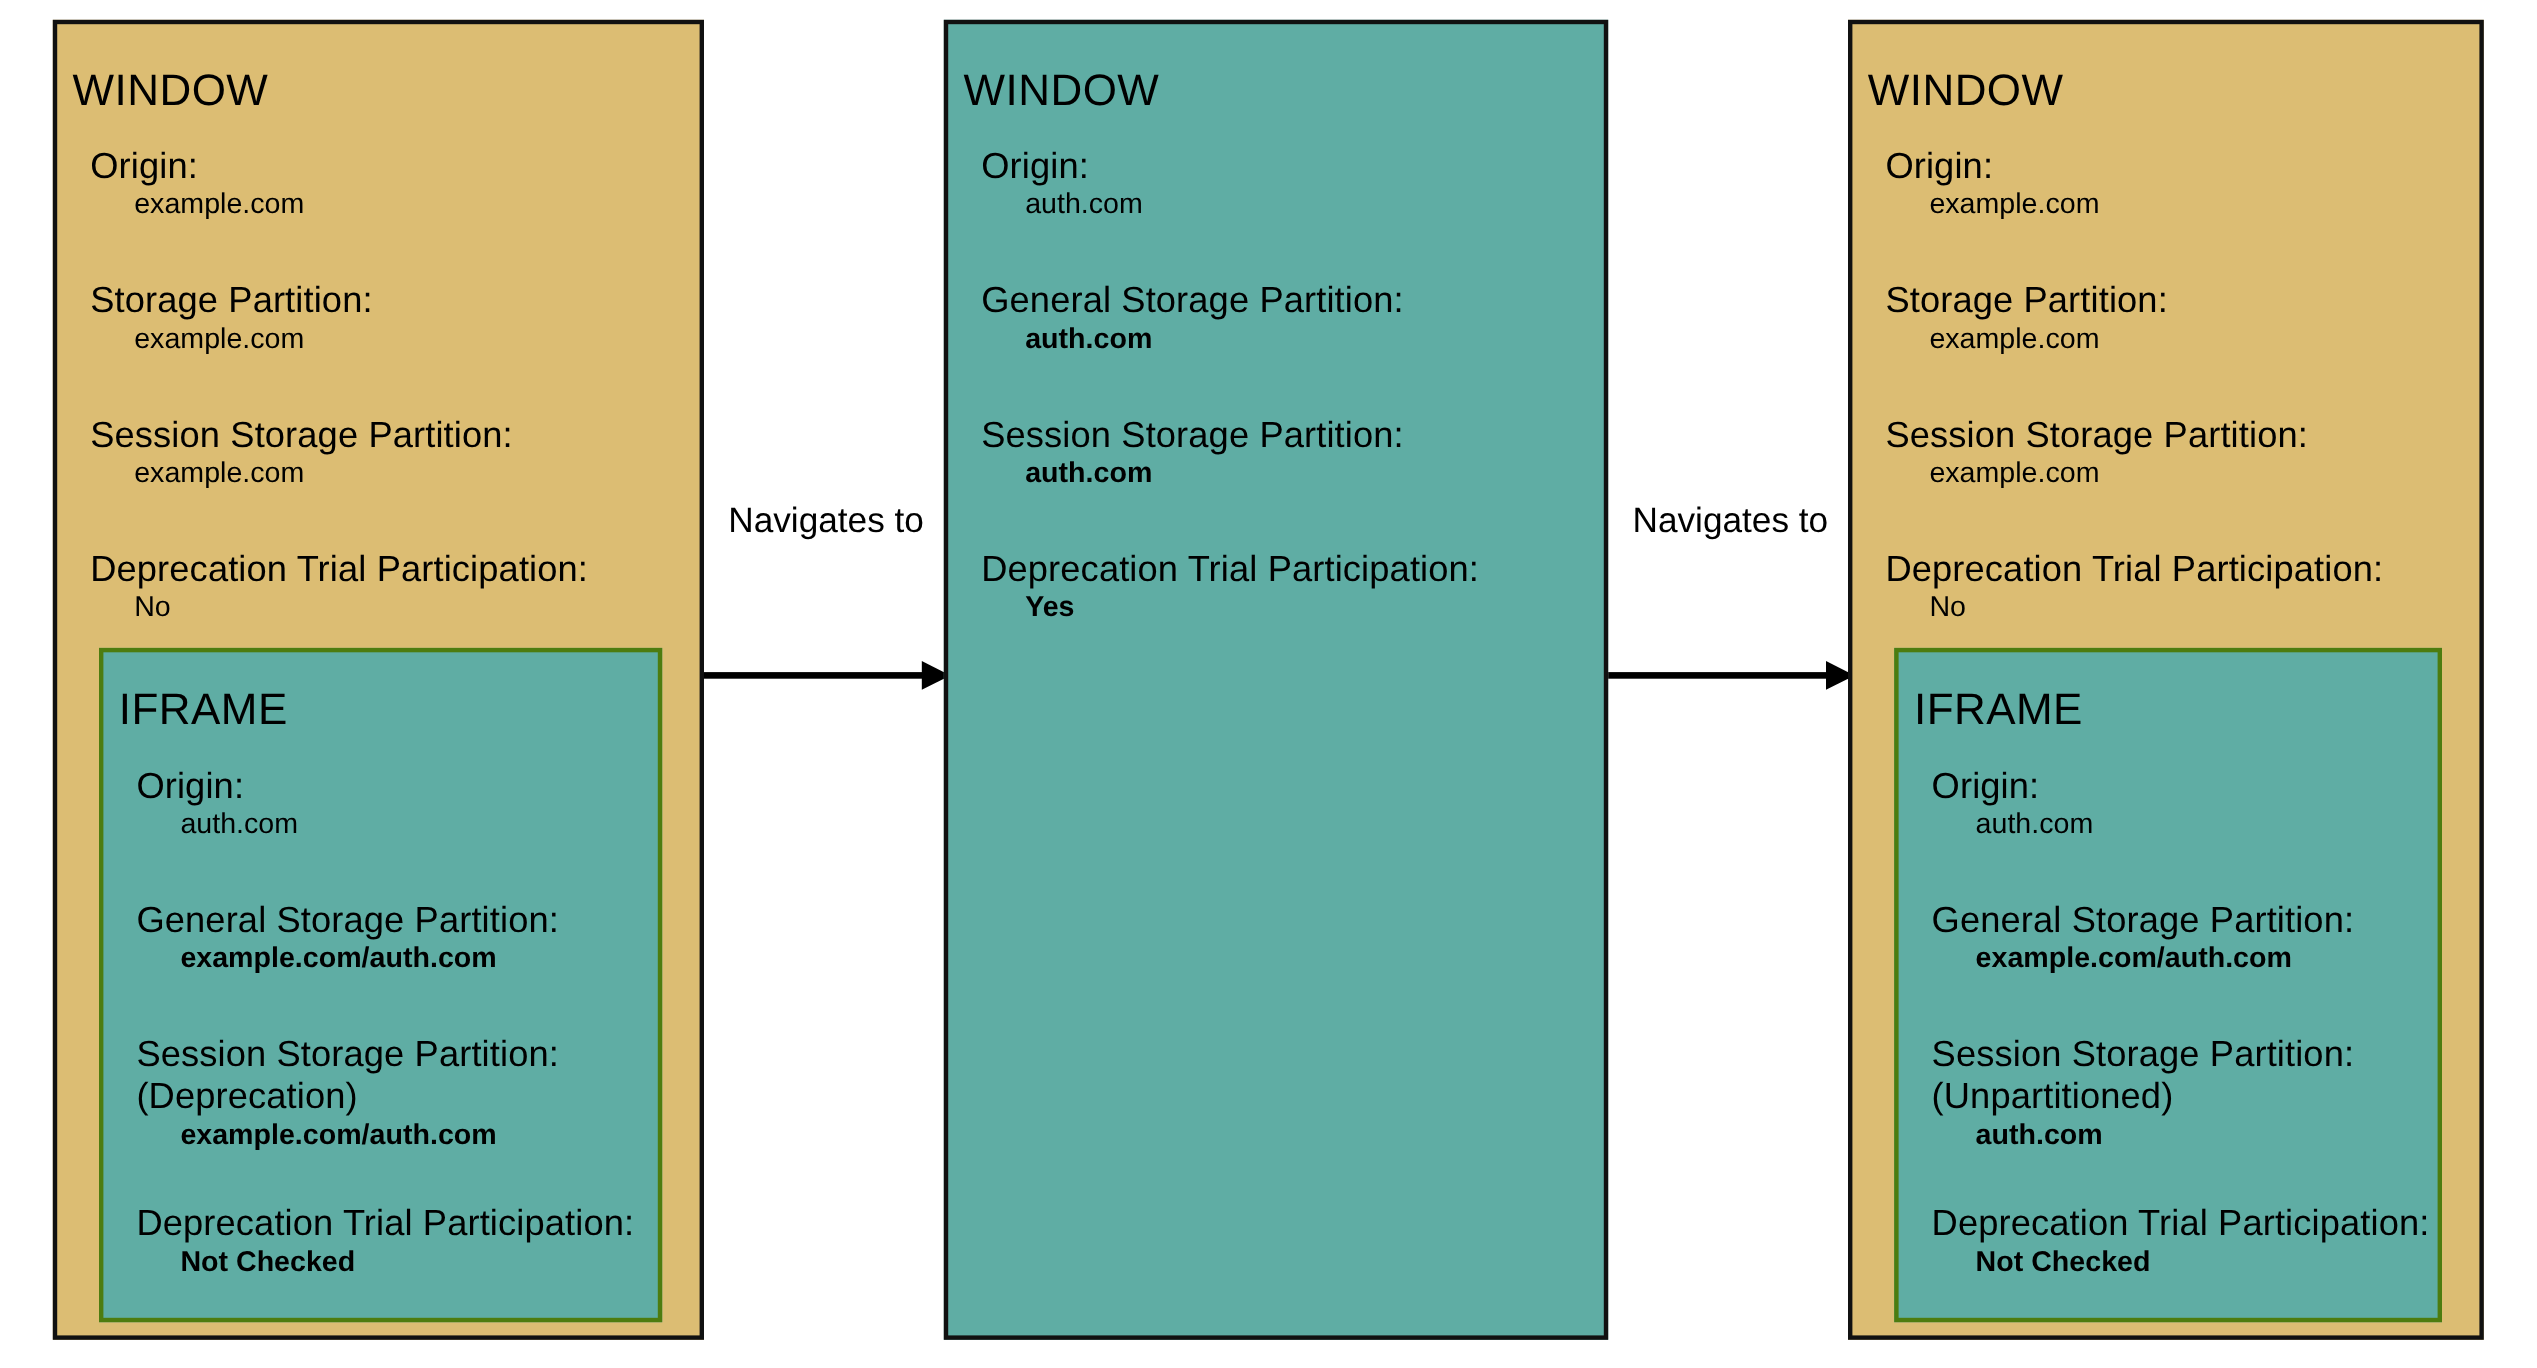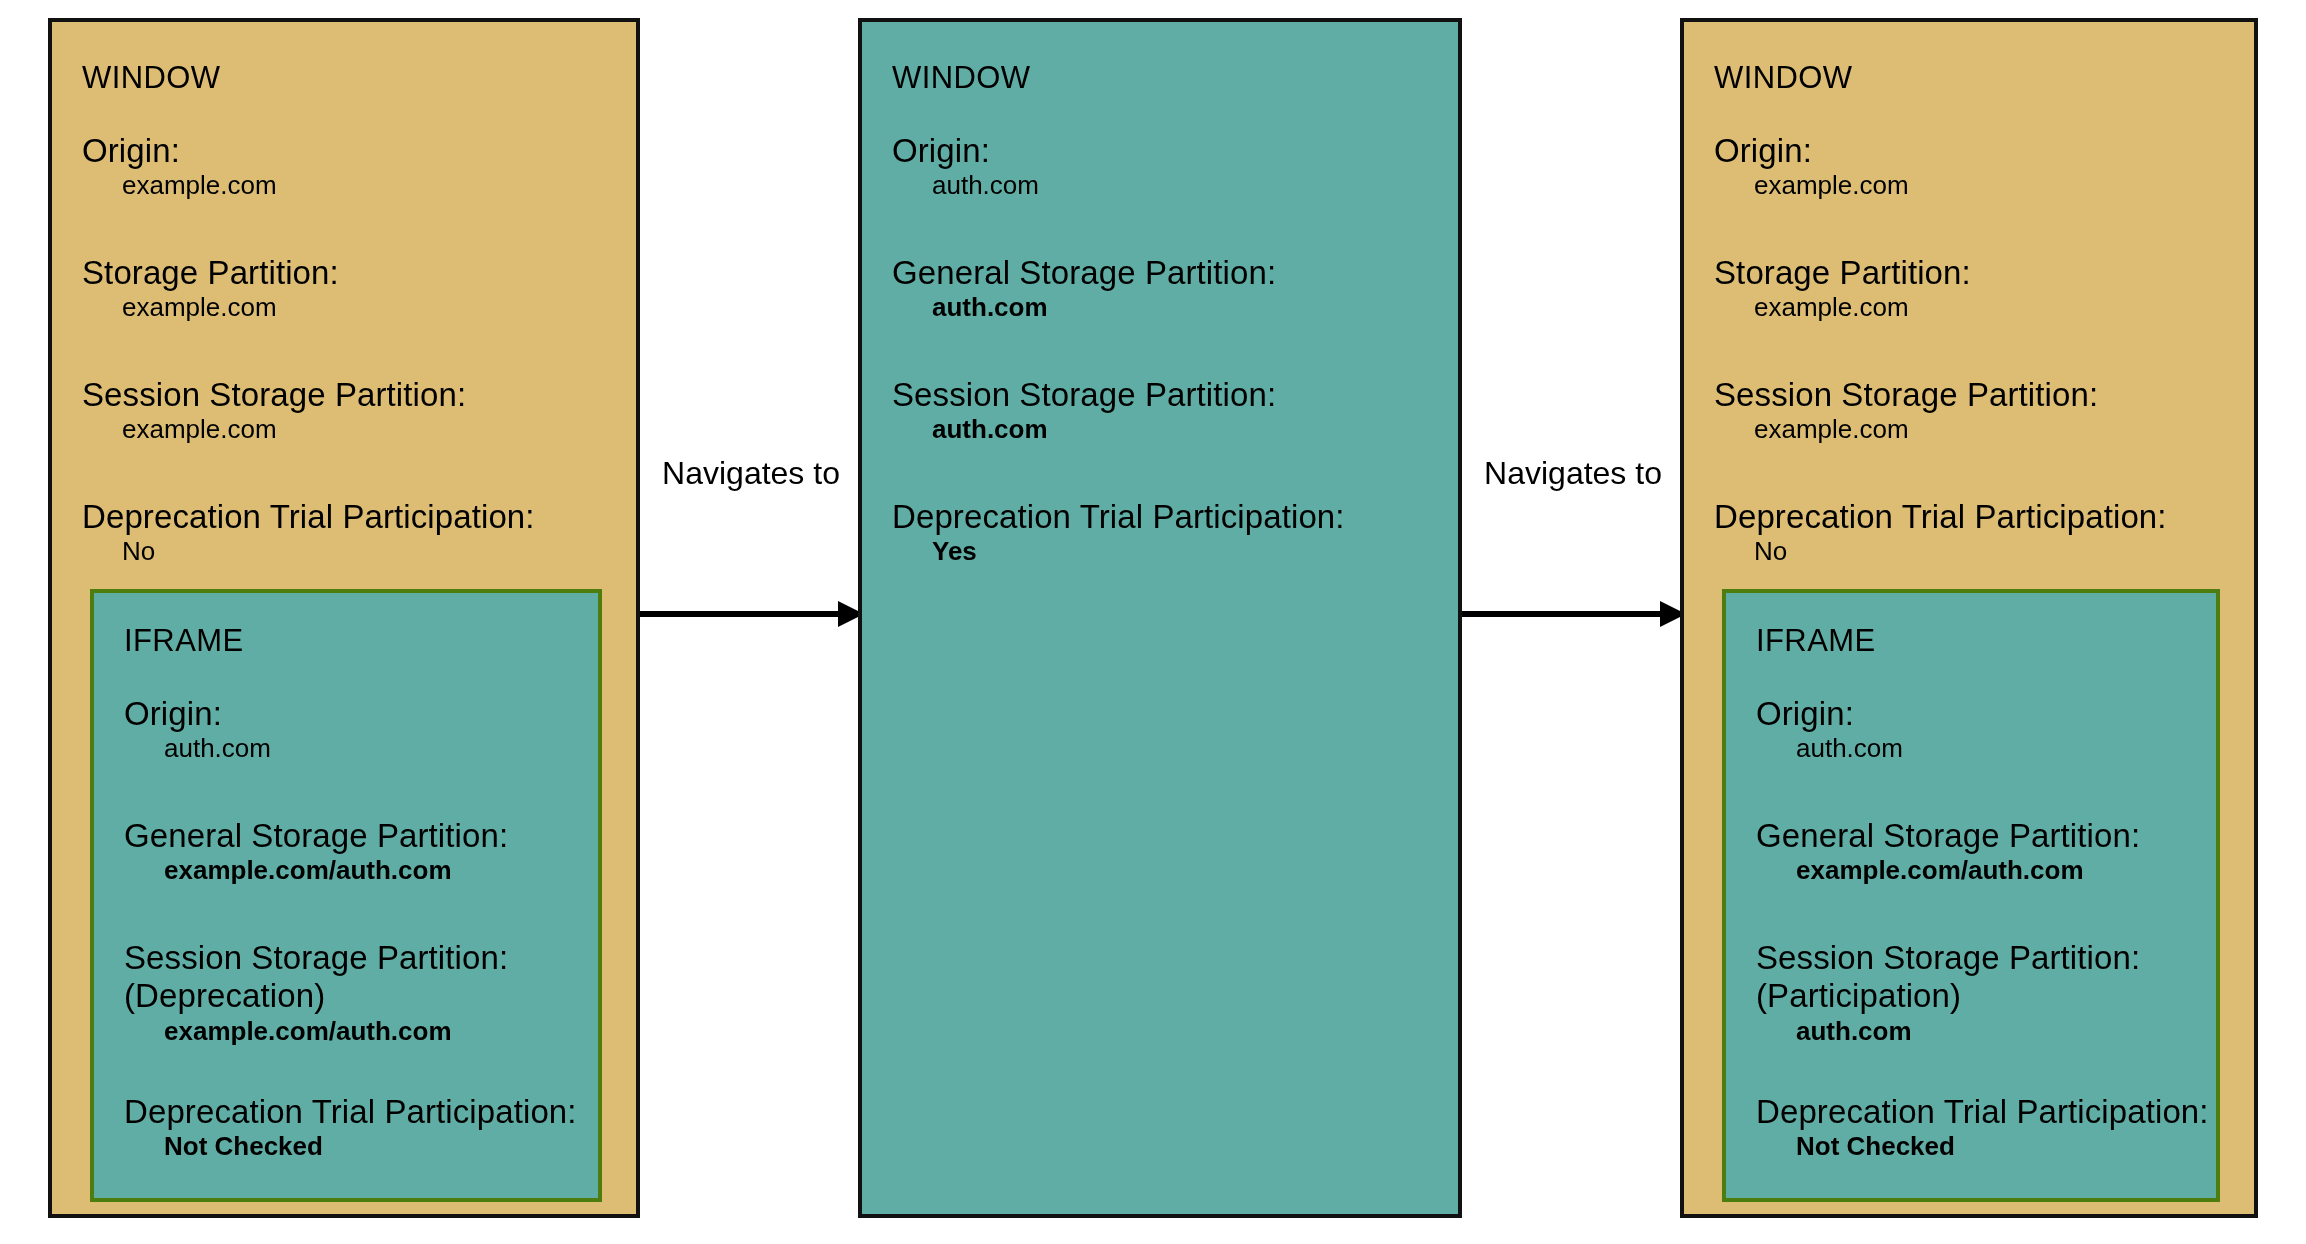--- a/index.html
+++ b/index.html
@@ -56,22 +56,22 @@
   .section .value {
     font-size: 26px;
     font-weight: normal;
     margin-left: 40px;
   }
   .section .value.bold {
     font-weight: bold;
   }
   .heading {
     position: absolute;
-    left: 30px;
-    font-size: 31px;
+    left: 14px;
+    font-size: 40px;
     letter-spacing: 0.4px;
   }
 
   
   .w-title  { top: 38px; }
   .w-s1     { top: 110px; }
   .w-s2     { top: 232px; }
   .w-s3     { top: 354px; }
   .w-s4     { top: 476px; }
 
@@ -237,21 +237,21 @@
         <div class="value">auth.com</div>
       </div>
 
       <div class="section f-s2">
         <div class="label">General Storage Partition:</div>
         <div class="value bold">example.com/auth.com</div>
       </div>
 
       <div class="section f-s3">
         <div class="label">Session Storage Partition:</div>
-        <div class="label">(Participation)</div>
+        <div class="label">(Unpartitioned)</div>
         <div class="value bold">auth.com</div>
       </div>
 
       <div class="section f-s4">
         <div class="label">Deprecation Trial Participation:</div>
         <div class="value bold">Not Checked</div>
       </div>
 
     </div>
   </div>

